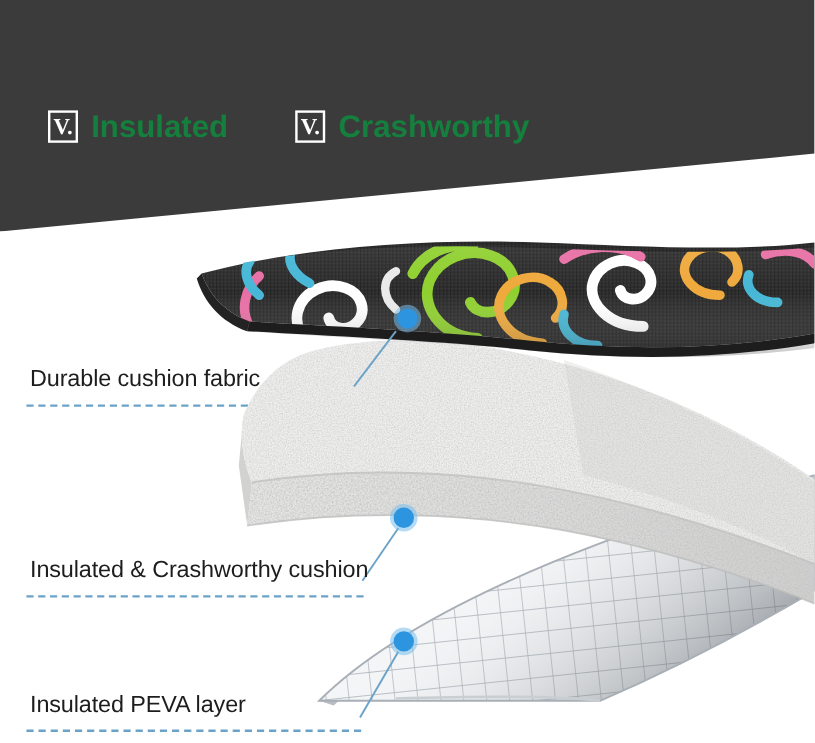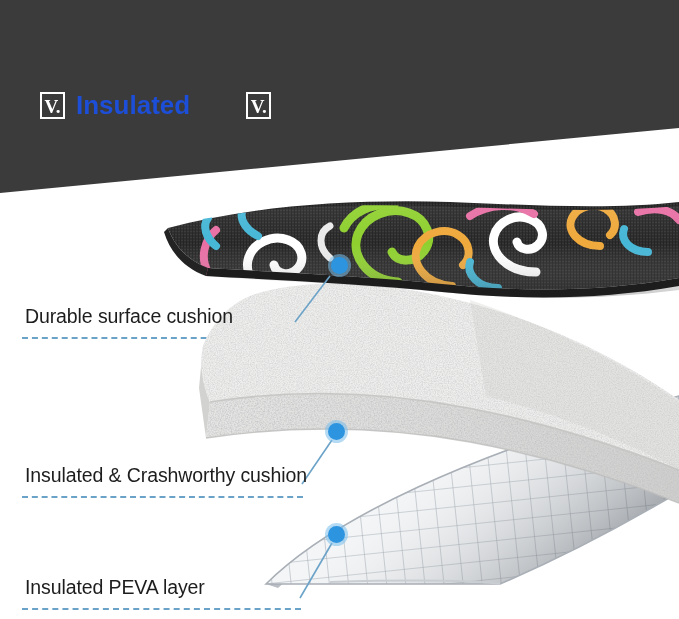--- a/index.html
+++ b/index.html
@@ -45,21 +45,21 @@
     color:#ffffff;
     font-family:"Liberation Serif", serif;
     font-weight:bold;
     font-size:19px;
     line-height:1;
     flex:none;
   }
   .cbox .vmark{display:block;transform:translateY(1px);}
   .check-label{
     margin-left:11px;
-    color:#1d4ed8;
+    color:#15803d;
     font-family:"Liberation Sans", sans-serif;
     font-weight:bold;
     font-size:26px;
     line-height:28px;
     white-space:nowrap;
   }
 
   
   #art{position:absolute;left:0;top:0;width:679px;height:619px;z-index:2;}
 
@@ -266,25 +266,26 @@
     <div class="check-item">
       <span class="cbox">
         <span class="vmark">V.</span>
       </span>
       <span class="check-label">Insulated</span>
     </div>
     <div class="check-item second">
       <span class="cbox">
         <span class="vmark">V.</span>
       </span>
+      <span class="check-label">Crashworthy</span>
     </div>
   </div>
 
   <div class="callout" style="left:25px;top:305px;">
-    <span class="ctext">Durable surface cushion</span>
+    <span class="ctext">Durable cushion fabric</span>
   </div>
   <div class="dashline" style="left:22px;top:337px;width:274px;"></div>
   <div class="dot" style="left:331px;top:257px;"></div>
 
   <div class="callout" style="left:25px;top:464px;">
     <span class="ctext">Insulated &amp; Crashworthy cushion</span>
   </div>
   <div class="dashline" style="left:22px;top:496px;width:281px;"></div>
   <div class="dot" style="left:328px;top:423px;"></div>
 

